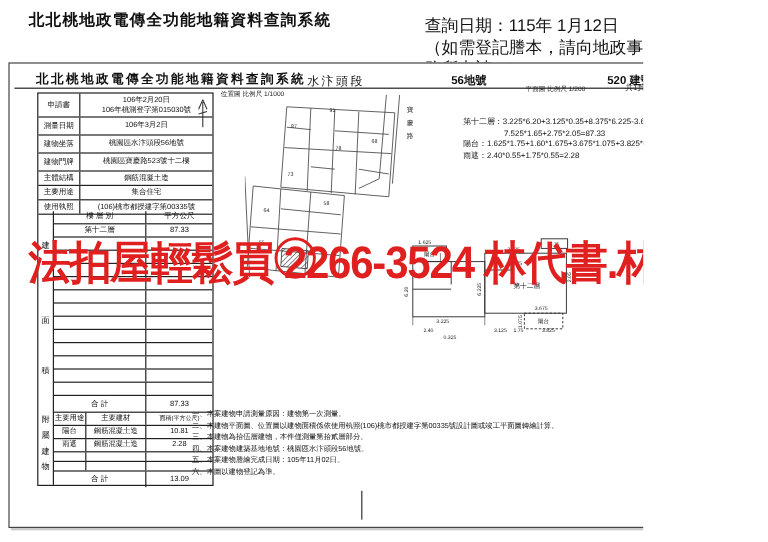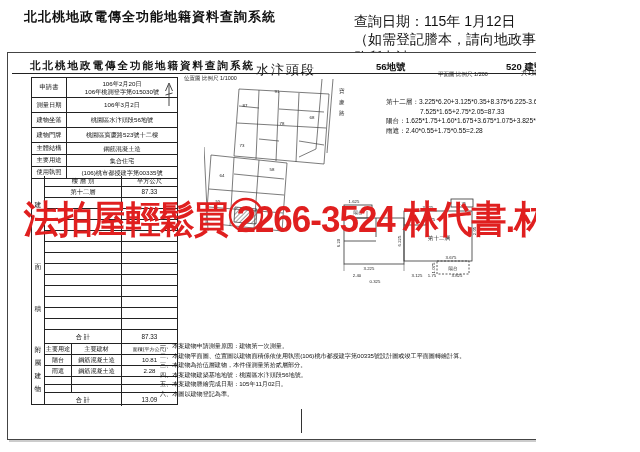--- a/index.html
+++ b/index.html
@@ -7,21 +7,21 @@
         font-family:"Liberation Sans",sans-serif;color:#111;}
   .abs{position:absolute;}
   
   .sys-title{left:24px;top:8px;font-size:13px;font-weight:bold;letter-spacing:1px;}
   .q-date{left:354px;top:13px;font-size:14px;}
   .doc-sub{left:24px;top:28px;font-size:10px;font-weight:bold;}
   
   .sheet{left:7px;top:52px;width:624px;height:386px;border:1.5px solid #444;
          box-shadow:2px 2px 0 #ccc;background:#fff;}
   .sheet-title{left:22px;top:6px;font-size:10.5px;font-weight:bold;letter-spacing:2px;}
-  .sec-name{left:248px;top:8px;font-size:13px;letter-spacing:2px;}
+  .sec-name{left:248px;top:8px;font-size:10px;letter-spacing:2px;}
   .land-no{left:368px;top:8px;font-size:9.5px;font-weight:bold;}
   .bldg-no{left:498px;top:8px;font-size:9.5px;font-weight:bold;}
   .hdr-rule{left:4px;top:20px;width:590px;height:0;border-top:1px solid #222;}
   .right-rule{left:593px;top:20px;width:0;height:365px;border-left:1px solid #222;}
   .loc-scale{left:176px;top:22px;font-size:5.5px;color:#222;}
   .plan-scale{left:430px;top:18px;font-size:5.5px;color:#222;}
   .page-info{left:513px;top:16px;font-size:6.5px;color:#222;}
   .bottom-tick{left:293px;top:356px;width:0;height:24px;border-left:1px solid #333;}
   
   .lefttable{left:23px;top:24px;width:145px;height:326px;border:1px solid #222;}

